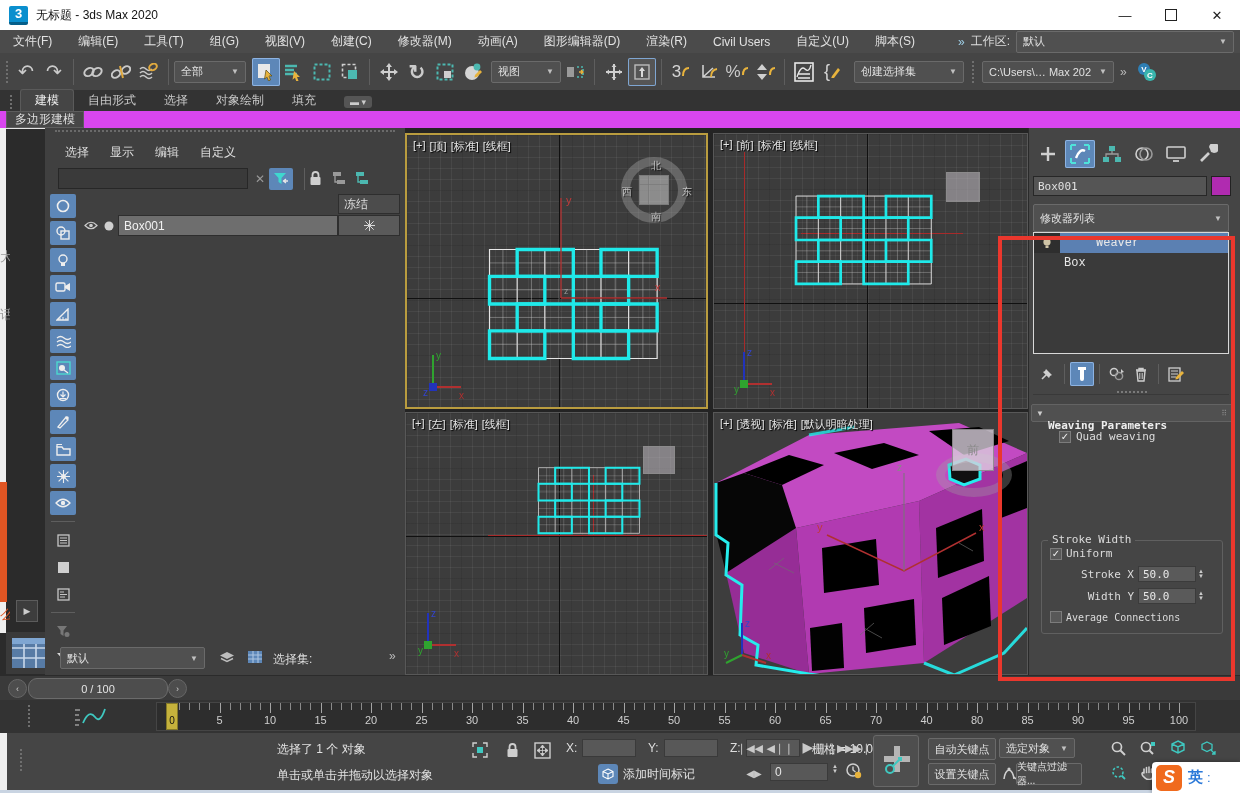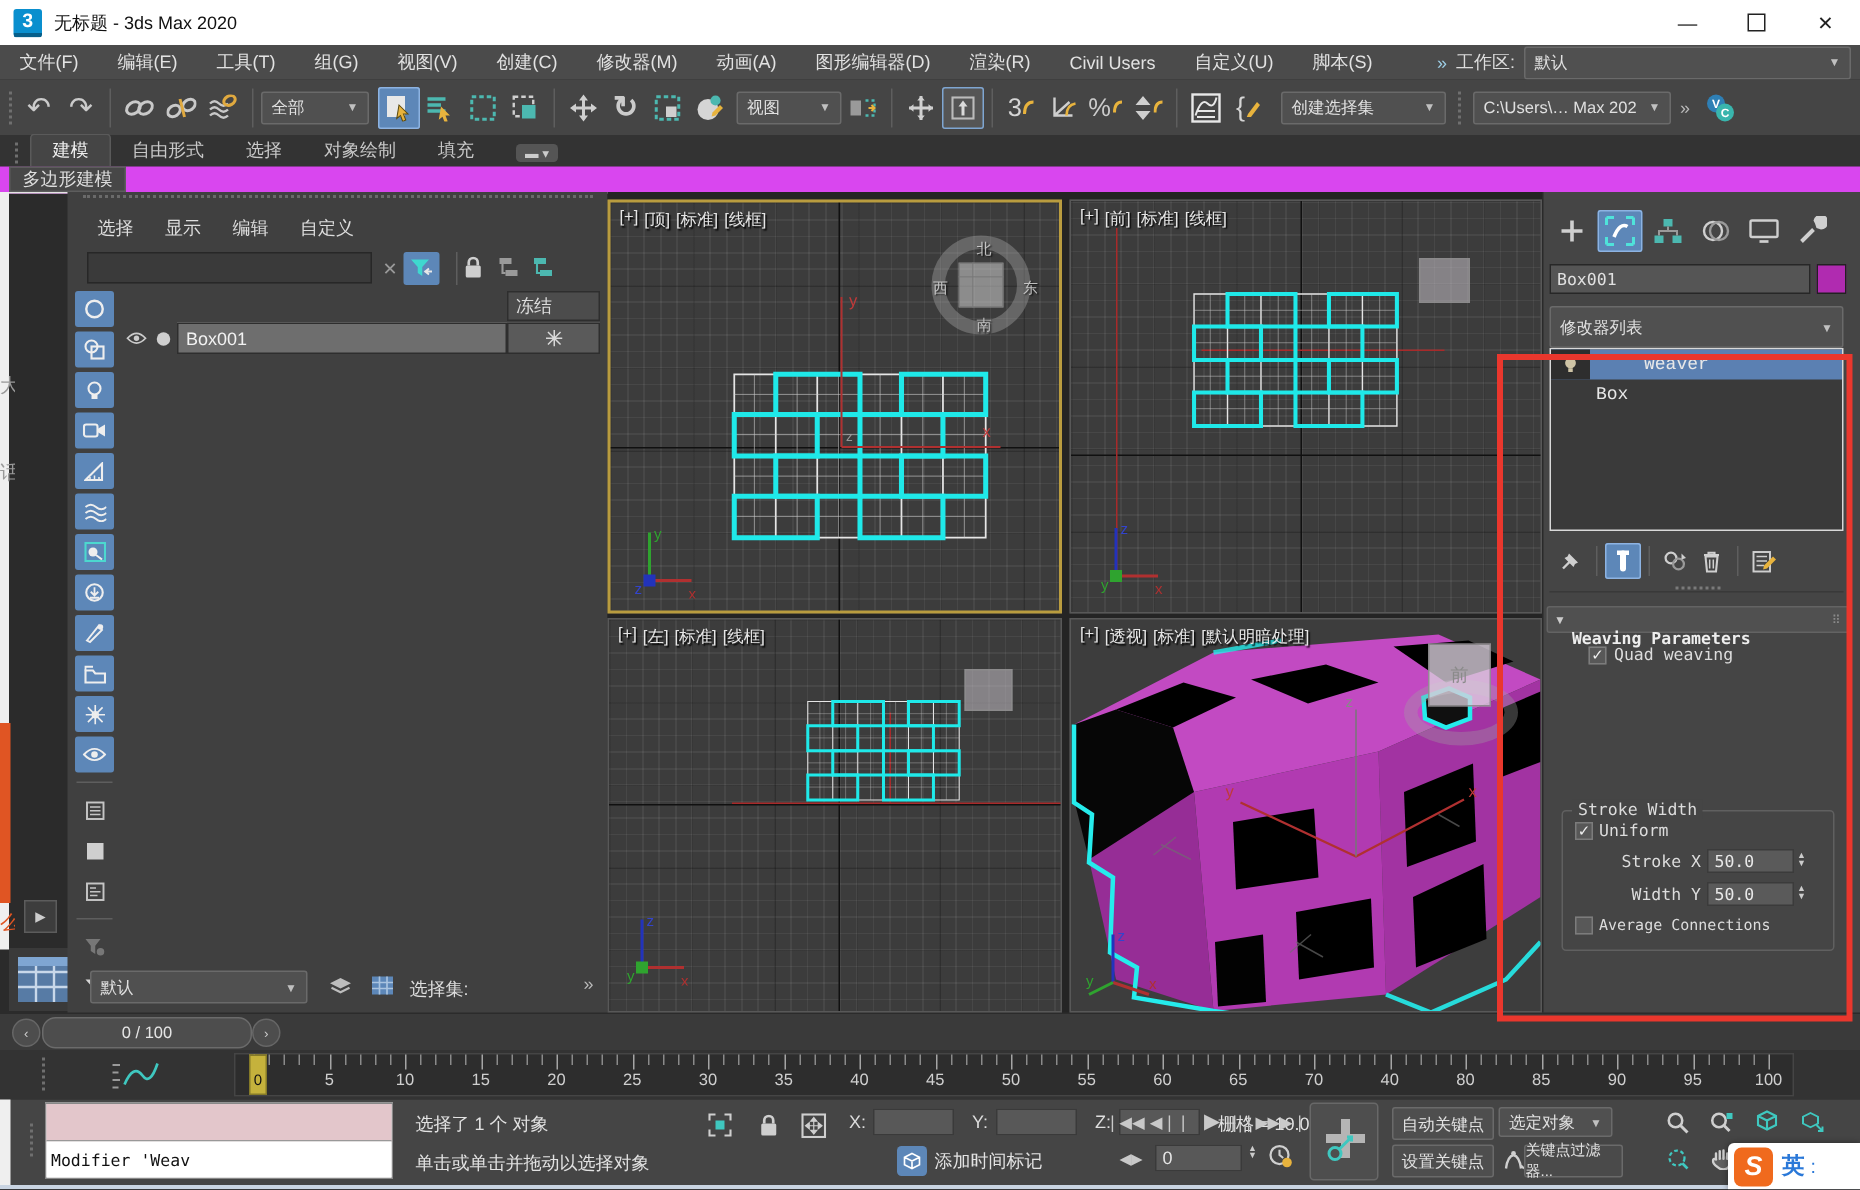--- a/index.html
+++ b/index.html
@@ -970,26 +970,20 @@
         <span class="tick-label" style="left: 870.5px;">85</span>
         <span class="tick-label" style="left: 921px;">90</span>
         <span class="tick-label" style="left: 971.5px;">95</span>
         <span class="tick-label" style="left: 1022px;">100</span>
       </div>
   </div>
 
   <div class="abs statusbar">
     <div class="abs bgwin" style="left:0;top:0;width:7px;height:57px;"></div>
     <div class="dots" style="position:absolute;left:20px;top:16px;"></div>
-    <div class="listener">
-      <div style="height:24px;background:#e3c6cb;border-bottom:1px solid #999;"></div>
-      <div class="mono" style="height:24px;background:#fff;color:#111;font-size:11px;display:flex;align-items:center;padding-left:3px;white-space:nowrap;overflow:hidden;">
-        <span>Modifier 'Weav</span>
-      </div>
-    </div>
     <span class="abs" style="left:277px;top:8px;color:#e2e2e2;">选择了 1 个 对象</span>
     <span class="abs" style="left:277px;top:34px;color:#e2e2e2;">单击或单击并拖动以选择对象</span>
 
     <div class="mini-btn" style="left:470px;top:7px;">
       <svg width="16" height="16" viewBox="0 0 16 16">
           <path d="M1,5 V1 h4 M11,1 h4 v4 M15,11 v4 h-4 M5,15 H1 v-4" stroke="#cfcfcf" stroke-width="1.4" fill="none"></path>
           <rect x="5" y="5" width="6" height="6" fill="#3fc8c0"></rect>
         </svg>
     </div>
     <div class="mini-btn" style="left:502px;top:7px;">

